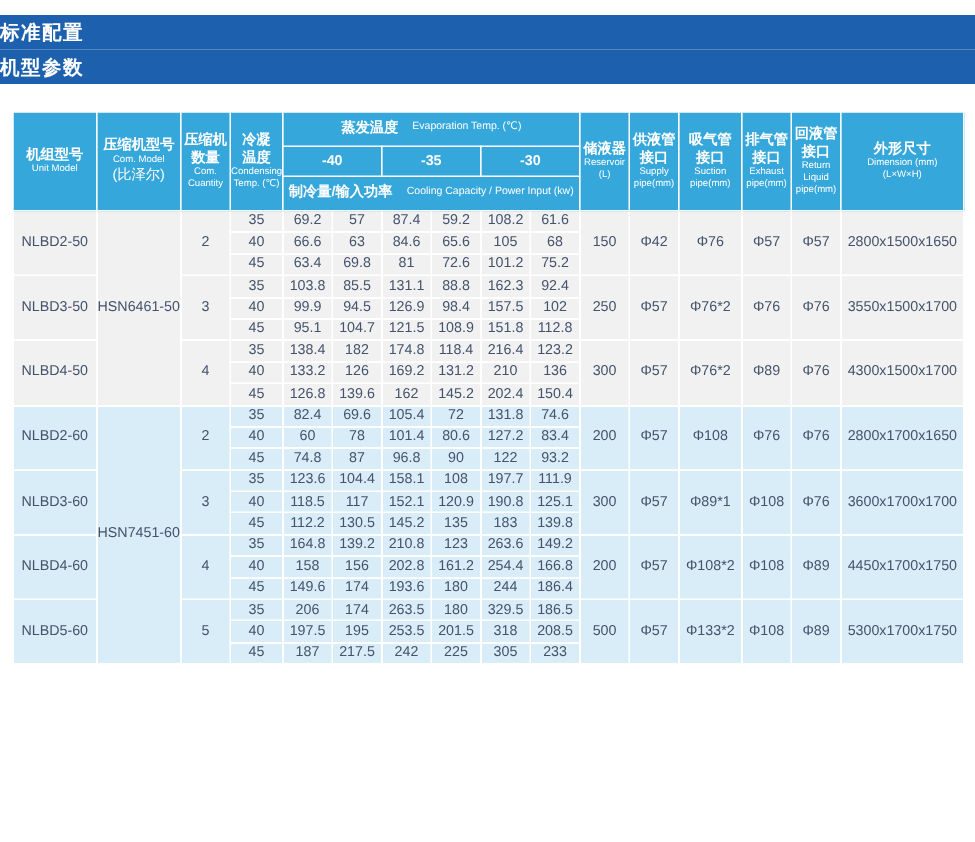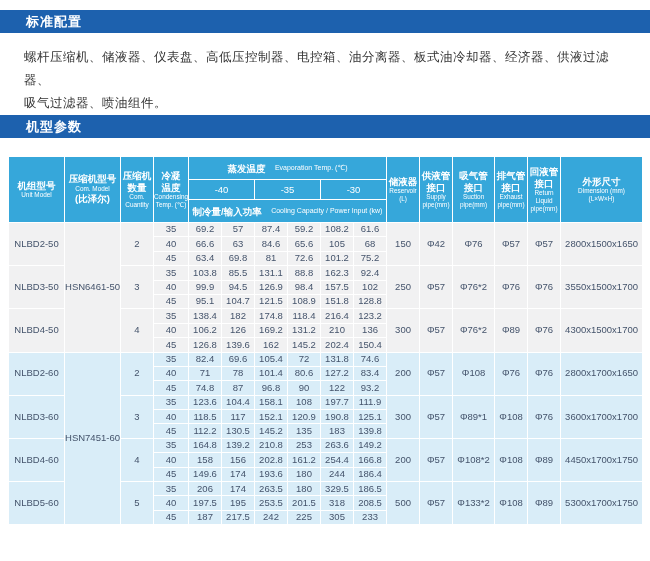--- a/index.html
+++ b/index.html
@@ -2,21 +2,21 @@
 <html><head>
 <meta charset="utf-8">
 <style>
   html,body{margin:0;padding:0;background:#fff;}
   .page{
     width:650px;height:561px;overflow:hidden;background:#ffffff;
     font-family:"Liberation Sans","DejaVu Sans",sans-serif;
   }
   .banner{
     background:#1d61ae;color:#ffffff;font-weight:bold;font-size:13px;
-    height:23px;line-height:23px;padding-left:26px;letter-spacing:1px;
+    height:23px;line-height:23px;letter-spacing:1px;
   }
   .banner.first{margin-top:10px;}
   .banner.second{}
   .desc{
     color:#333333;font-size:12.5px;line-height:23px;
     margin:13px 24px 0 24px;letter-spacing:0.5px;
   }
   .tbl-wrap{margin:18px 8px 0 8px;}
   table{
     border-collapse:collapse;table-layout:fixed;width:634px;
@@ -28,39 +28,35 @@
   }
   td{
     border:1px solid #ffffff;text-align:center;vertical-align:middle;
     color:#44536b;font-size:9.5px;height:13.4px;padding:0;line-height:1.1;
     overflow:hidden;white-space:nowrap;
   }
   tr.g td{background:#f1f1f2;}
   tr.b td{background:#d9edf8;}
   .h-zh{display:block;font-size:9.5px;font-weight:bold;white-space:pre-line;line-height:1.25;}
   .h-en{display:block;font-size:6.4px;font-weight:normal;white-space:pre-line;line-height:1.25;}
-  .h-note{display:block;font-size:9.5px;font-weight:bold;line-height:1.3;}
+  .h-note{display:block;font-size:9.5px;font-weight:normal;line-height:1.3;}
   .inline .h-zh,.inline .h-en{display:inline;vertical-align:middle;}
   .inline .h-en{margin-left:5px;font-size:7px;}
-  .temp-head{font-size:9.5px;font-weight:normal;}
+  .temp-head{font-size:9.5px;font-weight:bold;}
   thead tr.r1 th{height:20px;}
   thead tr.r2 th{height:17px;}
   thead tr.r3 th{height:20px;}
 </style>
 </head>
 <body>
 
 <div class="page">
 
   <div class="banner first">标准配置</div>
 
-  <div class="desc">
-    <div>螺杆压缩机、储液器、仪表盘、高低压控制器、电控箱、油分离器、板式油冷却器、经济器、供液过滤器、</div>
-    <div>吸气过滤器、喷油组件。</div>
-  </div>
 
   <div class="banner second">机型参数</div>
 
   <div class="tbl-wrap">
     <table>
       <colgroup>
         <col style="width:56px">
           <col style="width:56px">
           <col style="width:33px">
           <col style="width:35px">
@@ -214,42 +210,42 @@
             <td>157.5</td>
             <td>102</td>
           </tr>
           <tr class="g">
             <td>45</td>
             <td>95.1</td>
             <td>104.7</td>
             <td>121.5</td>
             <td>108.9</td>
             <td>151.8</td>
-            <td>128.8</td>
+            <td>112.8</td>
           </tr>
           <tr class="g">
             <td rowspan="3">NLBD4-50</td>
             <td rowspan="3">4</td>
             <td>35</td>
             <td>138.4</td>
             <td>182</td>
             <td>174.8</td>
             <td>118.4</td>
             <td>216.4</td>
             <td>123.2</td>
             <td rowspan="3">300</td>
             <td rowspan="3">Φ57</td>
             <td rowspan="3">Φ76*2</td>
             <td rowspan="3">Φ89</td>
             <td rowspan="3">Φ76</td>
             <td rowspan="3">4300x1500x1700</td>
           </tr>
           <tr class="g">
             <td>40</td>
-            <td>106.2</td>
+            <td>133.2</td>
             <td>126</td>
             <td>169.2</td>
             <td>131.2</td>
             <td>210</td>
             <td>136</td>
           </tr>
           <tr class="g">
             <td>45</td>
             <td>126.8</td>
             <td>139.6</td>
@@ -271,21 +267,21 @@
             <td>74.6</td>
             <td rowspan="3">200</td>
             <td rowspan="3">Φ57</td>
             <td rowspan="3">Φ108</td>
             <td rowspan="3">Φ76</td>
             <td rowspan="3">Φ76</td>
             <td rowspan="3">2800x1700x1650</td>
           </tr>
           <tr class="b">
             <td>40</td>
-            <td>71</td>
+            <td>60</td>
             <td>78</td>
             <td>101.4</td>
             <td>80.6</td>
             <td>127.2</td>
             <td>83.4</td>
           </tr>
           <tr class="b">
             <td>45</td>
             <td>74.8</td>
             <td>87</td>
@@ -329,21 +325,21 @@
             <td>183</td>
             <td>139.8</td>
           </tr>
           <tr class="b">
             <td rowspan="3">NLBD4-60</td>
             <td rowspan="3">4</td>
             <td>35</td>
             <td>164.8</td>
             <td>139.2</td>
             <td>210.8</td>
-            <td>253</td>
+            <td>123</td>
             <td>263.6</td>
             <td>149.2</td>
             <td rowspan="3">200</td>
             <td rowspan="3">Φ57</td>
             <td rowspan="3">Φ108*2</td>
             <td rowspan="3">Φ108</td>
             <td rowspan="3">Φ89</td>
             <td rowspan="3">4450x1700x1750</td>
           </tr>
           <tr class="b">

